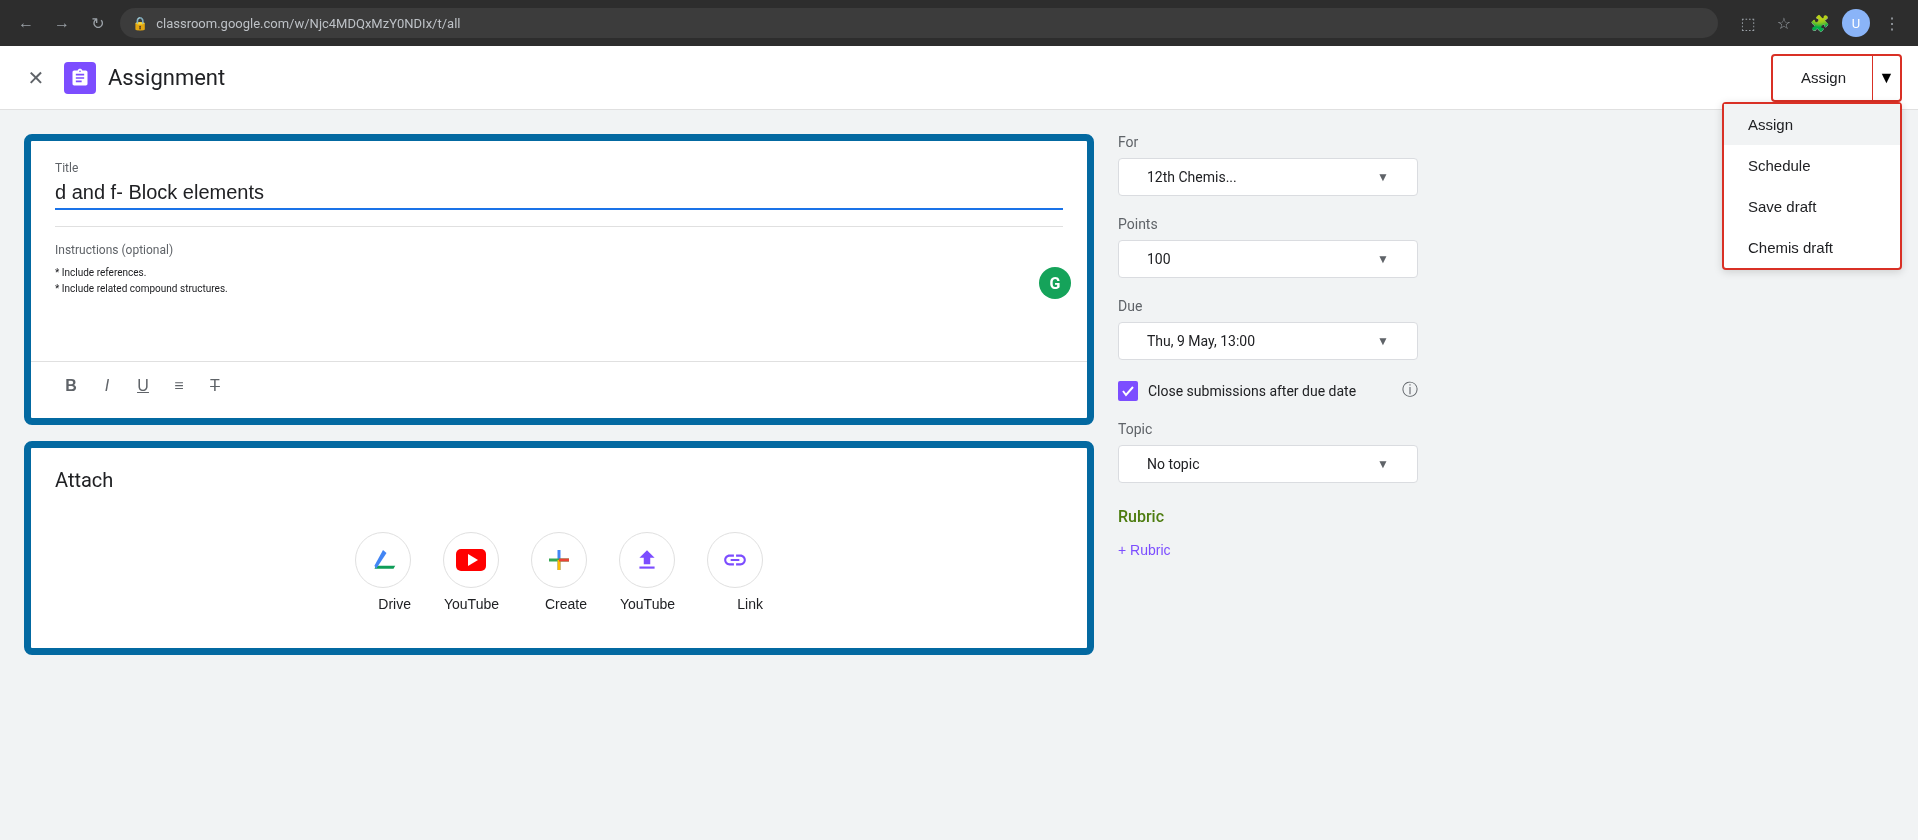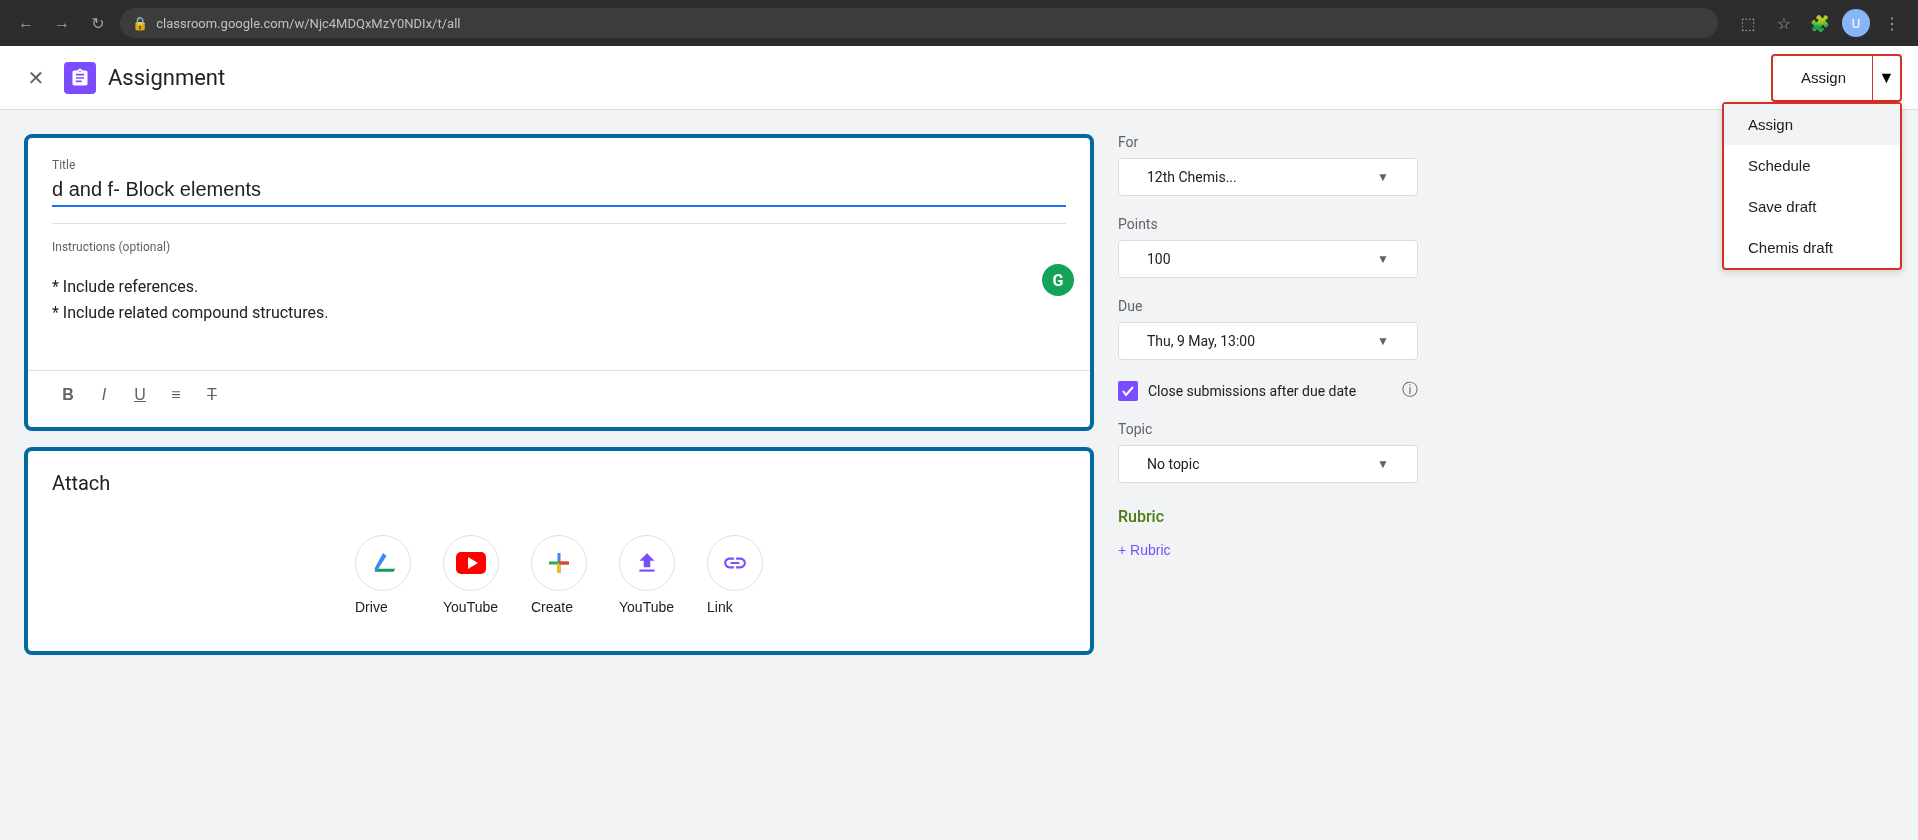--- a/index.html
+++ b/index.html
@@ -190,21 +190,21 @@
       flex: 1;
       display: flex;
       flex-direction: column;
       gap: 16px;
       max-width: 1070px;
     }
 
     .card {
       background: #fff;
       border-radius: 8px;
-      border: 4px solid #0369a1;
+      border: 7px solid #0369a1;
       padding: 0;
     }
 
     
     .title-section {
       padding: 20px 24px 16px;
     }
     .field-label {
       font-size: 12px;
       color: #5f6368;
@@ -223,24 +223,24 @@
       height: 1px;
       background: #e0e0e0;
       margin: 0 24px;
     }
     .instructions-section {
       padding: 16px 24px;
     }
     .instructions-label {
       font-size: 12px;
       color: #5f6368;
-      margin-bottom: 20px;
+      margin-bottom: 8px;
     }
     .instructions-text {
-      font-size: 16px;
+      font-size: 10px;
       color: #202124;
       line-height: 1.6;
       min-height: 80px;
     }
     .toolbar {
       display: flex;
       align-items: center;
       gap: 4px;
       padding: 8px 24px 16px;
       border-top: 1px solid #e0e0e0;
@@ -273,21 +273,21 @@
     }
     .attach-buttons {
       display: flex;
       gap: 32px;
       justify-content: center;
       padding: 16px 0;
     }
     .attach-btn {
       display: flex;
       flex-direction: column;
-      align-items: flex-start;
+      align-items: flex-end;
       gap: 8px;
       background: none;
       border: none;
       cursor: pointer;
     }
     .attach-btn-icon {
       width: 56px;
       height: 56px;
       border-radius: 50%;
       border: 1px solid #e0e0e0;

